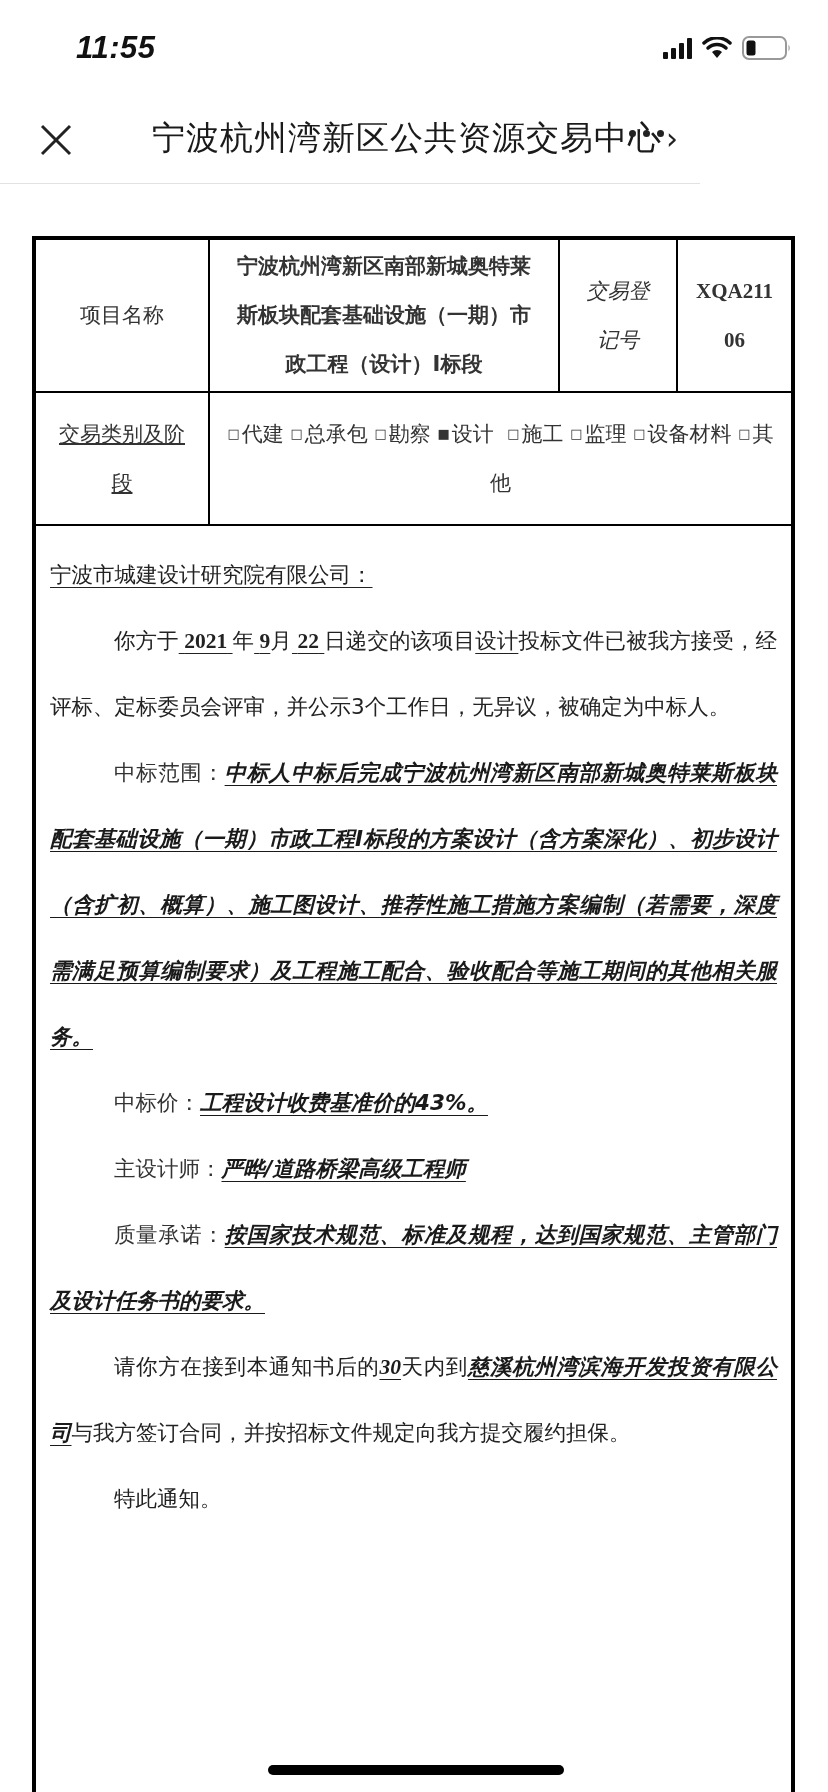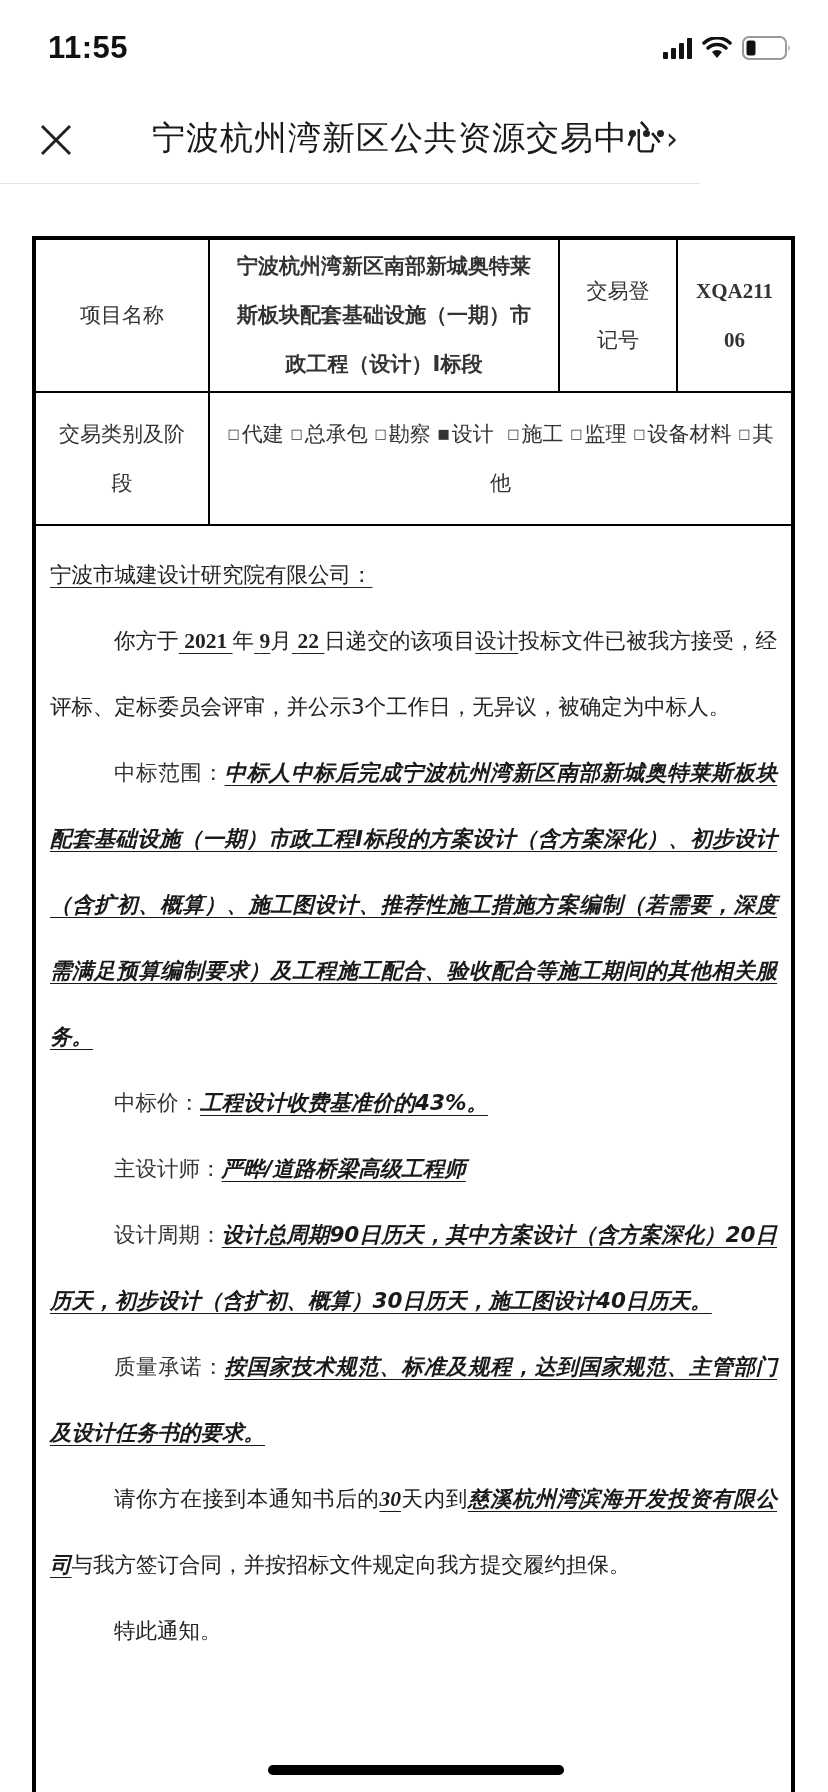--- a/index.html
+++ b/index.html
@@ -1,21 +1,21 @@
 <!DOCTYPE html>
 <html><head>
 <meta charset="utf-8">
 <style>
   * { box-sizing: border-box; margin: 0; padding: 0; }
   html, body { width: 828px; height: 1792px; background: #ffffff; overflow: hidden; }
   body { font-family: "DejaVu Sans", "Liberation Sans", sans-serif; color: #222; position: relative; }
 
   
   .status-bar { position: absolute; left: 0; top: 0; width: 828px; height: 96px; }
-  .status-time { position: absolute; left: 48px; top: 30px; font-family: "Liberation Sans", sans-serif; font-size: 31px; font-weight: 600; color: #111; letter-spacing: 0.5px; }
+  .status-time { position: absolute; left: 76px; top: 30px; font-family: "Liberation Sans", sans-serif; font-size: 31px; font-weight: 600; color: #111; letter-spacing: 0.5px; font-style: italic; }
   .status-icons { position: absolute; right: 36px; top: 36px; display: flex; align-items: center; gap: 10px; }
   .signal { display: flex; align-items: flex-end; gap: 3px; height: 22px; }
   .signal span { width: 5px; background: #111; border-radius: 1px; }
   .wifi svg, .battery svg { display: block; }
 
   
   .nav-bar { position: absolute; left: 0; top: 96px; width: 700px; height: 88px; border-bottom: 1px solid #e2e2e2; }
   .nav-close { position: absolute; left: 36px; top: 24px; width: 40px; height: 40px; cursor: pointer; }
   .nav-title { position: absolute; left: 152px; top: 20px; font-size: 33px; color: #1a1a1a; letter-spacing: 1px; white-space: nowrap; font-family: "DejaVu Sans", sans-serif; }
   .nav-title .chev { font-size: 30px; margin-left: 4px; color: #222; }
@@ -95,25 +95,25 @@
     <colgroup>
       <col style="width:173px">
         <col style="width:350px">
         <col style="width:118px">
         <col>
     </colgroup>
     <tbody>
         <tr style="height:152px">
       <td class="td-label">项目名称</td>
       <td class="td-bold" style="padding:0 18px;">宁波杭州湾新区南部新城奥特莱斯板块配套基础设施（一期）市政工程（设计）I标段</td>
-      <td class="td-label" style="padding:16px 20px;">交易登记号</td>
+      <td class="td-label" style="padding:16px 20px;font-style:italic;">交易登记号</td>
       <td class="serif-bold" style="padding:16px 14px; word-break:break-all;">XQA21106</td>
     </tr>
     <tr style="height:114px">
-      <td class="td-label" style="padding:0 22px;">交易类别及阶段</td>
+      <td class="td-label" style="padding:0 22px;text-decoration:underline;">交易类别及阶段</td>
       <td colspan="3" style="padding:16px 14px;">
         <span><span class="cb">□</span><span>代建</span></span>
         <span><span class="cb">□</span><span>总承包</span></span>
         <span><span class="cb">□</span><span>勘察</span></span>
         <span><span class="cb">■</span><span>设计</span></span>&nbsp;
         <span><span class="cb">□</span><span>施工</span></span>
         <span><span class="cb">□</span><span>监理</span></span>
         <span><span class="cb">□</span><span>设备材料</span></span>
         <span><span class="cb">□</span><span>其他</span></span>
       </td>
@@ -135,23 +135,20 @@
     </div>
 
     <div class="para indent">
       <span class="lbl">中标价：</span><span class="ub">工程设计收费基准价的43%。</span>
     </div>
 
     <div class="para indent">
       <span class="lbl">主设计师：</span><span class="ub">严晔/道路桥梁高级工程师</span>
     </div>
 
-    <div class="para indent">
-      <span class="lbl">设计周期：</span><span class="ub">设计总周期90日历天，其中方案设计（含方案深化）20日历天，初步设计（含扩初、概算）30日历天，施工图设计40日历天。</span>
-    </div>
 
     <div class="para indent">
       <span class="lbl">质量承诺：</span><span class="ub">按国家技术规范、标准及规程，达到国家规范、主管部门及设计任务书的要求。</span>
     </div>
 
     <div class="para indent">
       <span>请你方在接到本通知书后的</span><span class="ub num">30</span><span>天内到</span><span class="ub">慈溪杭州湾滨海开发投资有限公司</span><span>与我方签订合同，并按招标文件规定向我方提交履约担保。</span>
     </div>
 
     <div class="para indent">特此通知。</div>

